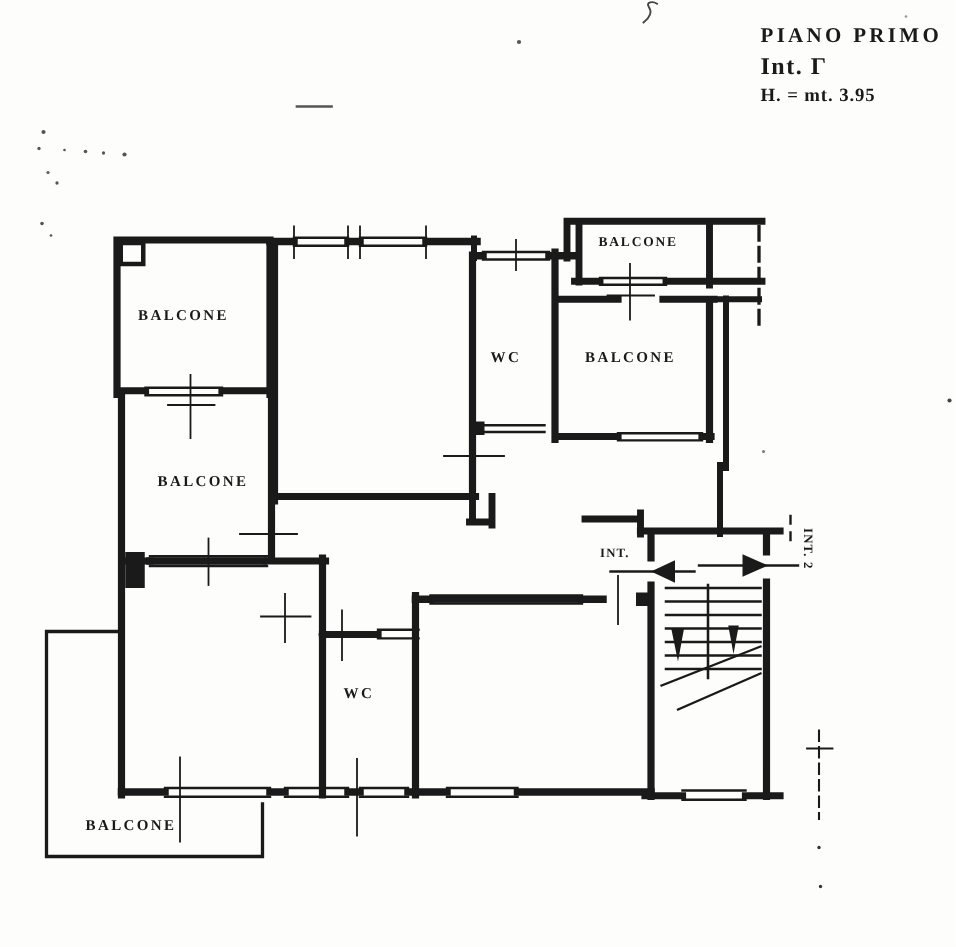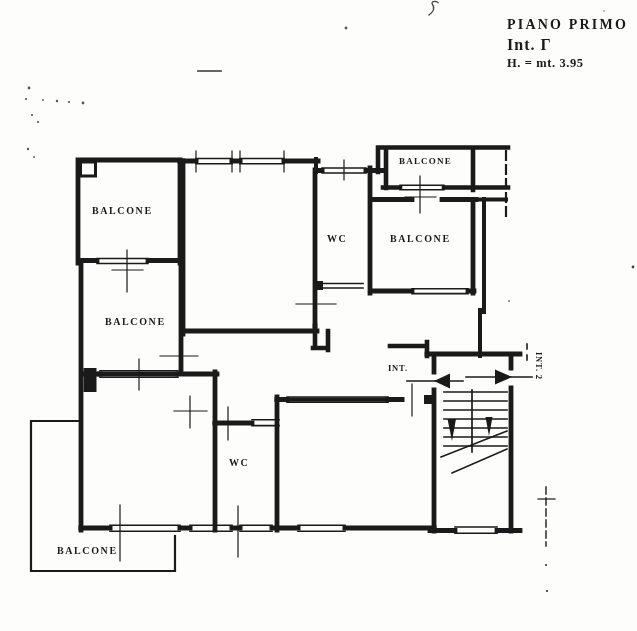--- a/index.html
+++ b/index.html
@@ -151,16 +151,16 @@
     <div class="t3">H. = mt. 3.95</div>
   </div>
 
   <div class="lbl" style="left:92px;top:205px;">BALCONE</div>
   <div class="lbl" style="left:399px;top:156px;font-size:9px;letter-spacing:1.2px;">BALCONE</div>
   <div class="lbl" style="left:327px;top:233px;">WC</div>
   <div class="lbl" style="left:390px;top:233px;">BALCONE</div>
   <div class="lbl" style="left:105px;top:316px;">BALCONE</div>
   <div class="lbl" style="left:229px;top:457px;">WC</div>
   <div class="lbl" style="left:57px;top:545px;">BALCONE</div>
-  <div class="lbl small" style="left:388px;top:363px;">INT.</div>
+  <div class="lbl small" style="left:400px;top:363px;">INT.</div>
   <div class="lbl small vert" style="left:544px;top:352px;">INT. 2</div>
 
 </div>
 
 </body></html>

